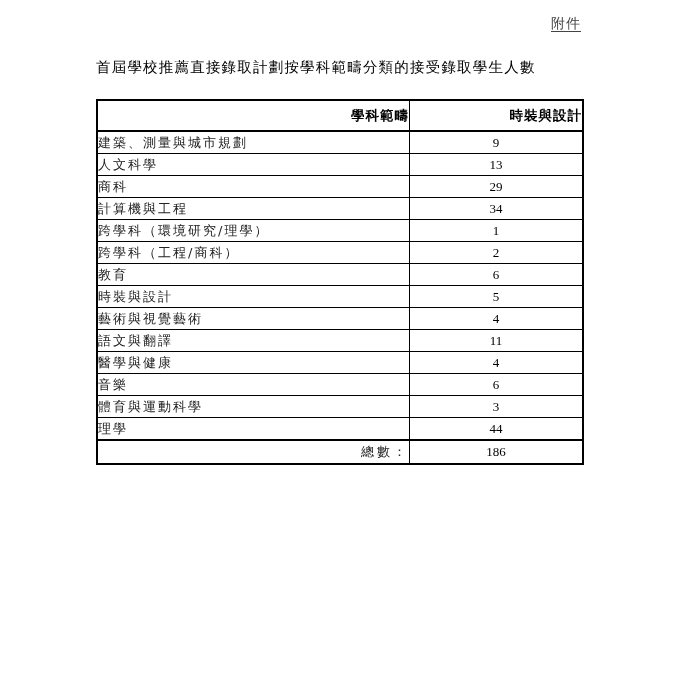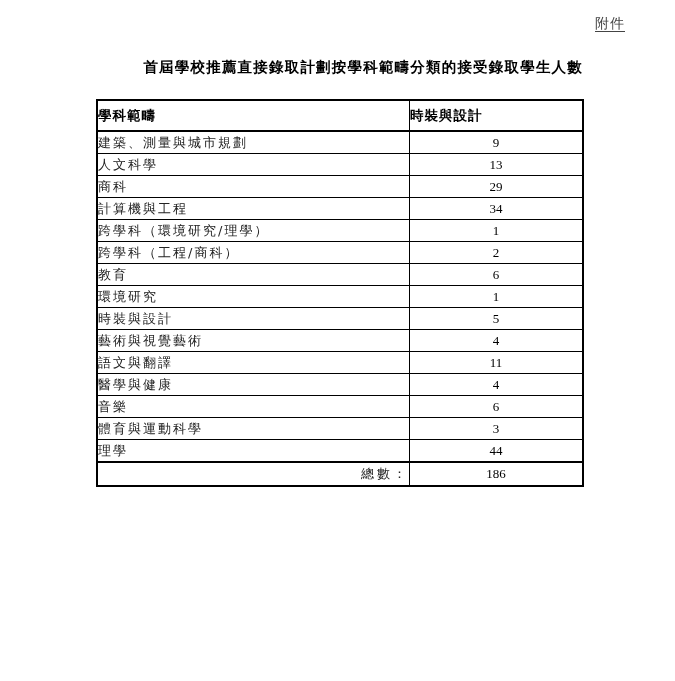--- a/index.html
+++ b/index.html
@@ -18,51 +18,50 @@
     .annex {
       position: absolute;
       left: 551px;
       top: 15px;
       font-size: 14px;
       color: #444;
       text-decoration: underline;
       text-underline-offset: 3px;
       letter-spacing: 1px;
       font-family: Liberation Mono, monospace;
-      margin-left: 44px;
     }
     .title {
       position: absolute;
       left: 96px;
       width: 487px;
       top: 58px;
-      text-align: right;
+      text-align: left;
       font-size: 14.5px;
-      font-weight: bold;
+      font-weight: normal;
       letter-spacing: 1.2px;
       font-family: "DejaVu Sans", sans-serif;
     }
     table.data {
       position: absolute;
       left: 96px;
       top: 99px;
       width: 488px;
       border-collapse: collapse;
       border: 2px solid #000;
     }
     table.data th, table.data td {
       border: 1.2px solid #000;
       padding: 0;
       margin: 0;
     }
     table.data th {
       height: 29px;
       font-size: 13.5px;
       font-weight: bold;
-      text-align: left;
+      text-align: right;
       font-family: "DejaVu Sans", sans-serif;
       letter-spacing: 1px;
       border-bottom: 2px solid #000;
     }
     table.data td {
       height: 21px;
       font-size: 13px;
       margin-top: 35px;
     }
     td.cat {
@@ -134,24 +133,20 @@
     </tr>
     <tr>
       <td class="cat">跨學科（工程/商科）</td>
       <td class="num">2</td>
     </tr>
     <tr>
       <td class="cat">教育</td>
       <td class="num">6</td>
     </tr>
     <tr>
-      <td class="cat">環境研究</td>
-      <td class="num">1</td>
-    </tr>
-    <tr>
       <td class="cat">時裝與設計</td>
       <td class="num">5</td>
     </tr>
     <tr>
       <td class="cat">藝術與視覺藝術</td>
       <td class="num">4</td>
     </tr>
     <tr>
       <td class="cat">語文與翻譯</td>
       <td class="num">11</td>

